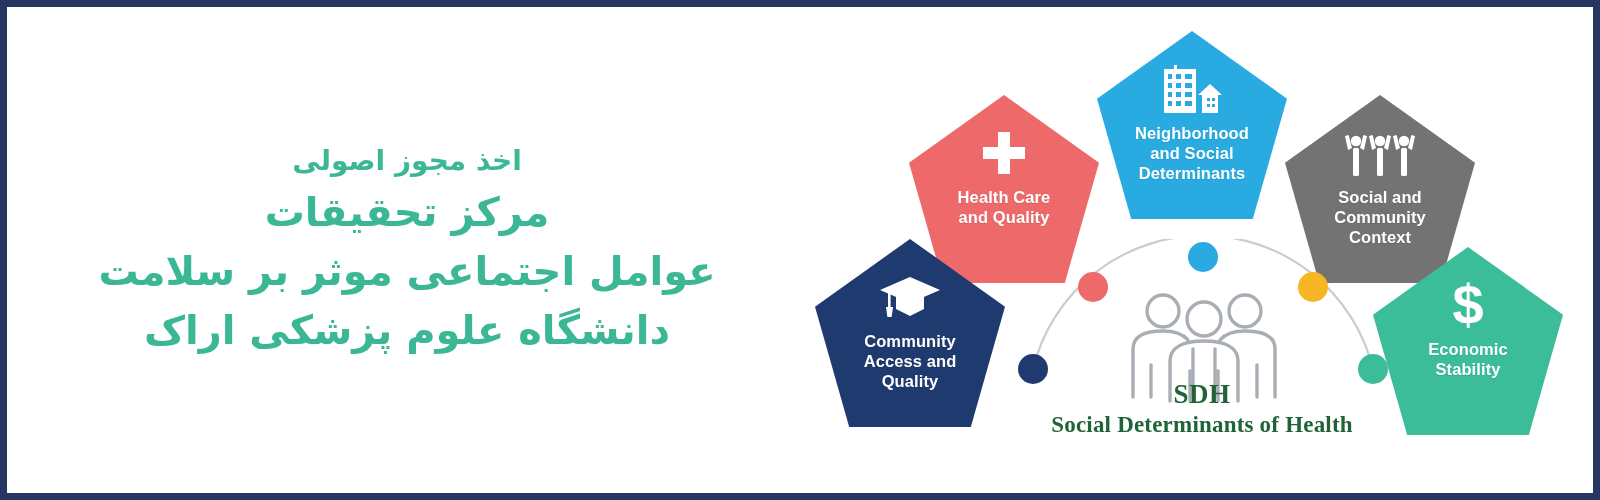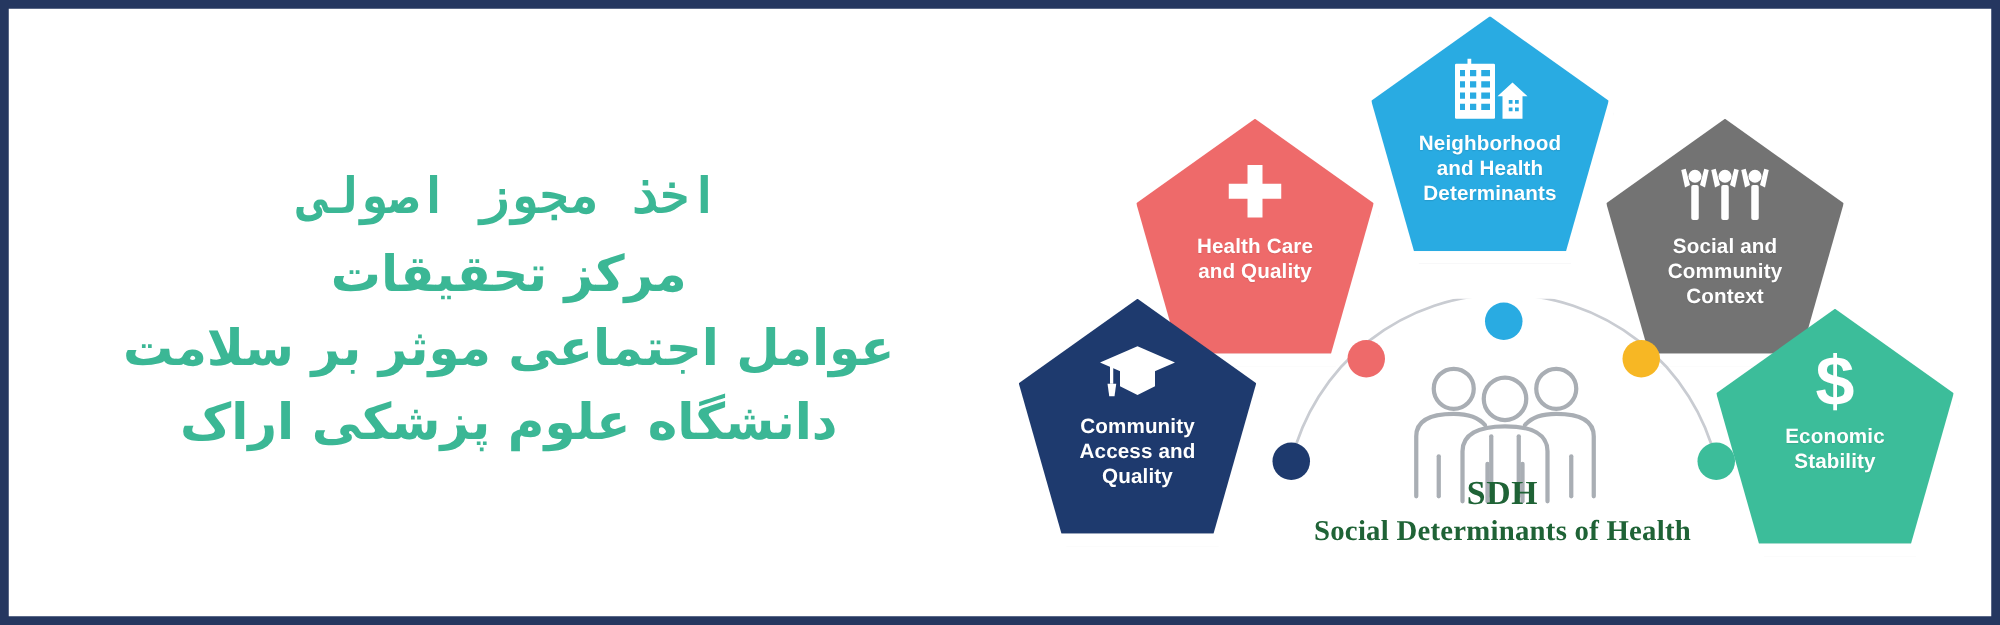--- a/index.html
+++ b/index.html
@@ -36,21 +36,21 @@
   }
   .fa-line {
     color: #3bb795;
     font-family: "DejaVu Sans", "Liberation Sans", sans-serif;
     font-weight: bold;
     text-align: center;
     white-space: nowrap;
     line-height: 1.32;
     letter-spacing: 0px;
   }
-  .fa-l1 { font-size: 40px; font-family: Liberation Mono, monospace; }
+  .fa-l1 { font-size: 28px; }
   .fa-l2 { font-size: 40px; }
   .fa-l3 { font-size: 40px; text-align: right; }
   .fa-l4 { font-size: 40px; text-align: right; }
 
   
   #infographic {
     position: absolute;
     left: 800px;
     top: 0;
     width: 786px;
@@ -99,21 +99,21 @@
     font-size: 16.5px;
     font-weight: bold;
     line-height: 1.22;
     text-align: center;
     letter-spacing: 0.1px;
     text-shadow: 0 1px 1px rgba(0,0,0,0.10);
   }
 
   
   #penta-healthcare   { left: 102px; top: 88px; }
-  #penta-neighborhood { left: 290px; top: 6px;  }
+  #penta-neighborhood { left: 290px; top: 24px;  }
   #penta-social       { left: 478px; top: 88px; }
   #penta-education    { left: 8px;   top: 232px; }
   #penta-economic     { left: 566px; top: 240px; }
 
   
   #center-group {
     position: absolute;
     left: 196px;
     top: 232px;
     width: 400px;
@@ -203,21 +203,21 @@
                 <rect x="49" y="35" width="3" height="3"></rect>
                 <rect x="54" y="35" width="3" height="3"></rect>
                 <rect x="49" y="41" width="3" height="3"></rect>
                 <rect x="54" y="41" width="3" height="3"></rect>
               </g>
             </g>
           </svg>
         </div>
         <div class="penta-label">
           <div>Neighborhood</div>
-          <div>and Health</div>
+          <div>and Social</div>
           <div>Determinants</div>
         </div>
       </div>
     </div>
 
     <div class="penta-wrap" id="penta-social">
       <div class="penta-paper"></div>
       <div class="penta" style="background:#737373;">
         <div class="penta-icon">
           <svg width="76" height="50" viewBox="0 0 76 50" aria-hidden="true">

